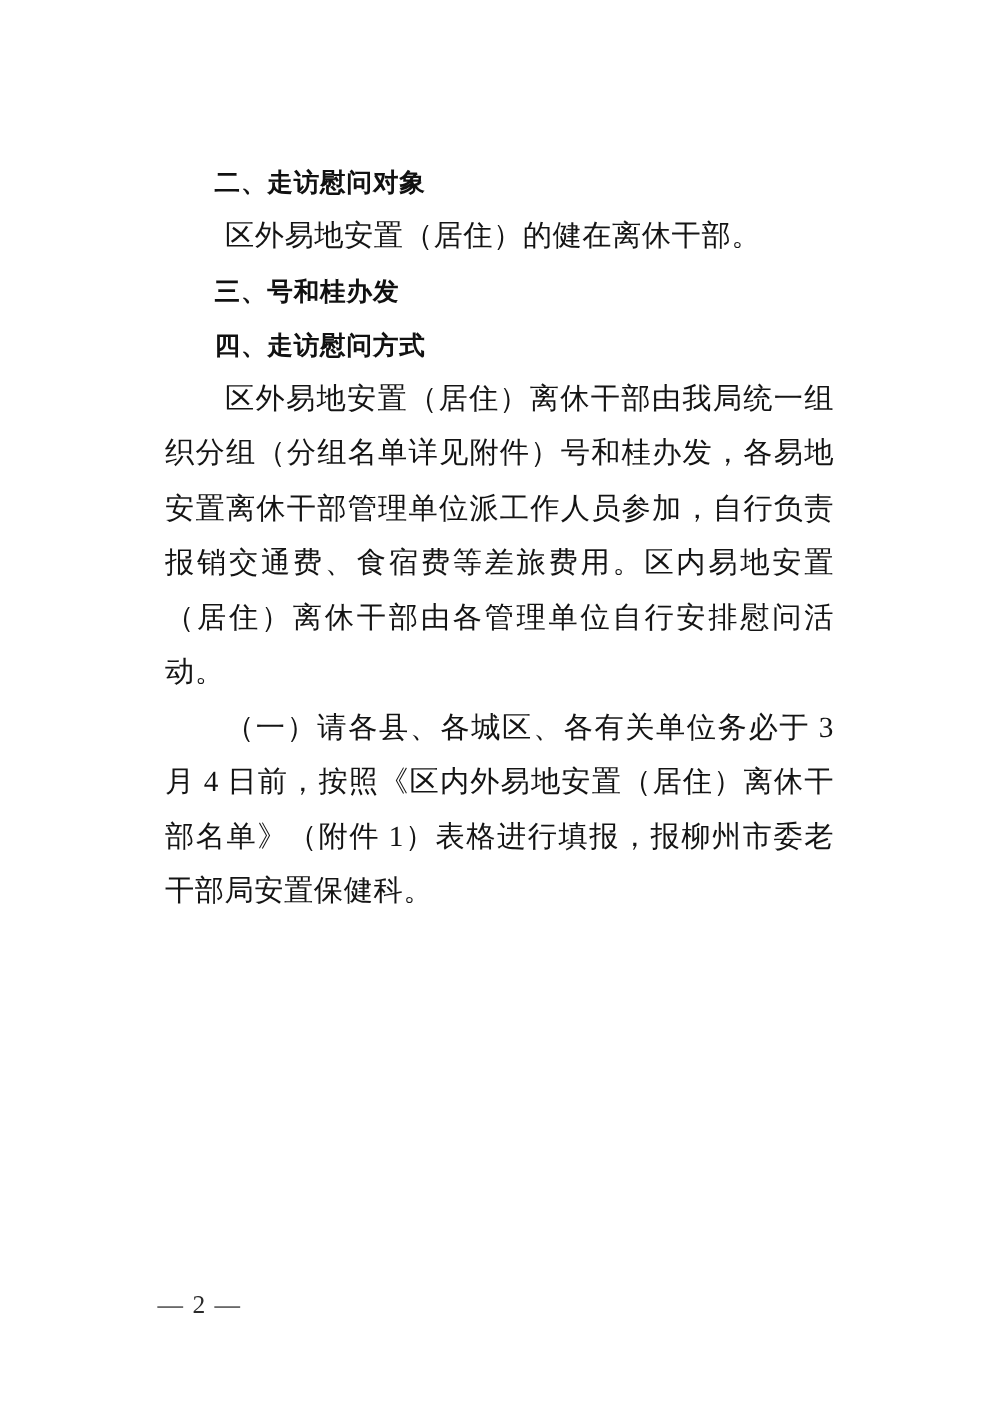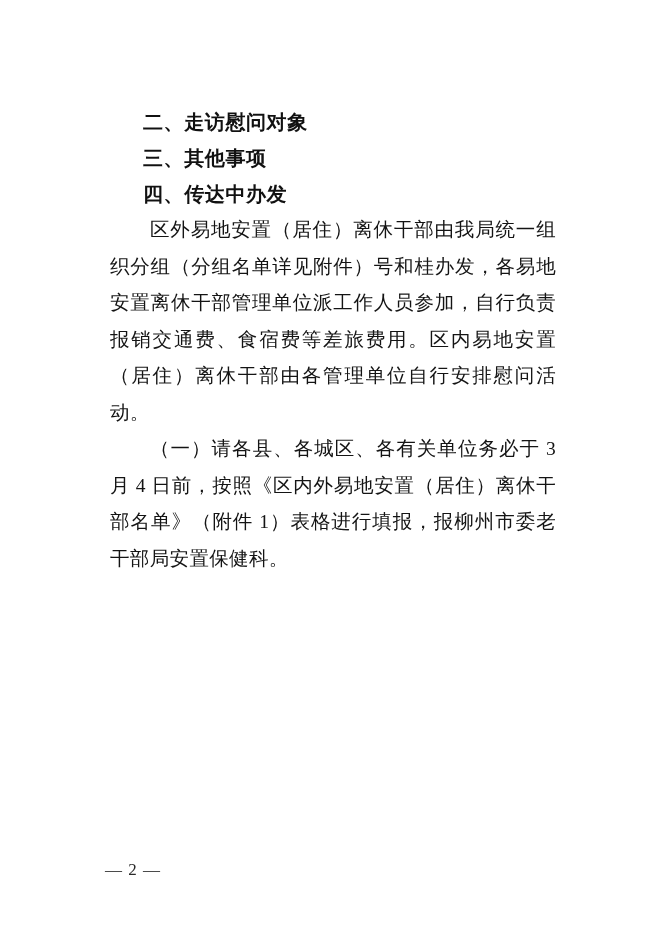--- a/index.html
+++ b/index.html
@@ -18,21 +18,21 @@
   }
   .content {
     position: absolute;
     left: 110px;
     top: 104px;
     width: 446px;
   }
   .heading {
     font-family: "DejaVu Sans", "Liberation Sans", sans-serif;
     font-weight: bold;
-    font-size: 20px;
+    font-size: 17px;
     line-height: 36px;
     letter-spacing: 0.6px;
     text-indent: 33px;
     color: #111111;
     margin: 0;
     white-space: nowrap;
   }
   .para {
     font-family: "Liberation Serif", "DejaVu Serif", serif;
     font-size: 19.5px;
@@ -58,24 +58,25 @@
     white-space: nowrap;
   }
 </style>
 </head>
 <body>
 
 <div class="page">
   <div class="content">
 
     <h2 class="heading">二、走访慰问对象</h2>
+    <p class="para last-left">区外易地安置（居住）的健在离休干部。</p>
 
-    <h2 class="heading">三、其他事项</h2>
+    <h2 class="heading">三、号和桂办发</h2>
 
-    <h2 class="heading">四、传达中办发</h2>
+    <h2 class="heading">四、走访慰问方式</h2>
     <p class="para last-left">区外易地安置（居住）离休干部由我局统一组织分组（分组名单详见附件）号和桂办发，各易地安置离休干部管理单位派工作人员参加，自行负责报销交通费、食宿费等差旅费用。区内易地安置（居住）离休干部由各管理单位自行安排慰问活动。</p>
 
     <p class="para last-left">（一）请各县、各城区、各有关单位务必于 3 月 4 日前，按照《区内外易地安置（居住）离休干部名单》（附件 1）表格进行填报，报柳州市委老干部局安置保健科。</p>
 
   </div>
 
   <div class="footer">— 2 —</div>
 </div>
 
 </body></html>

